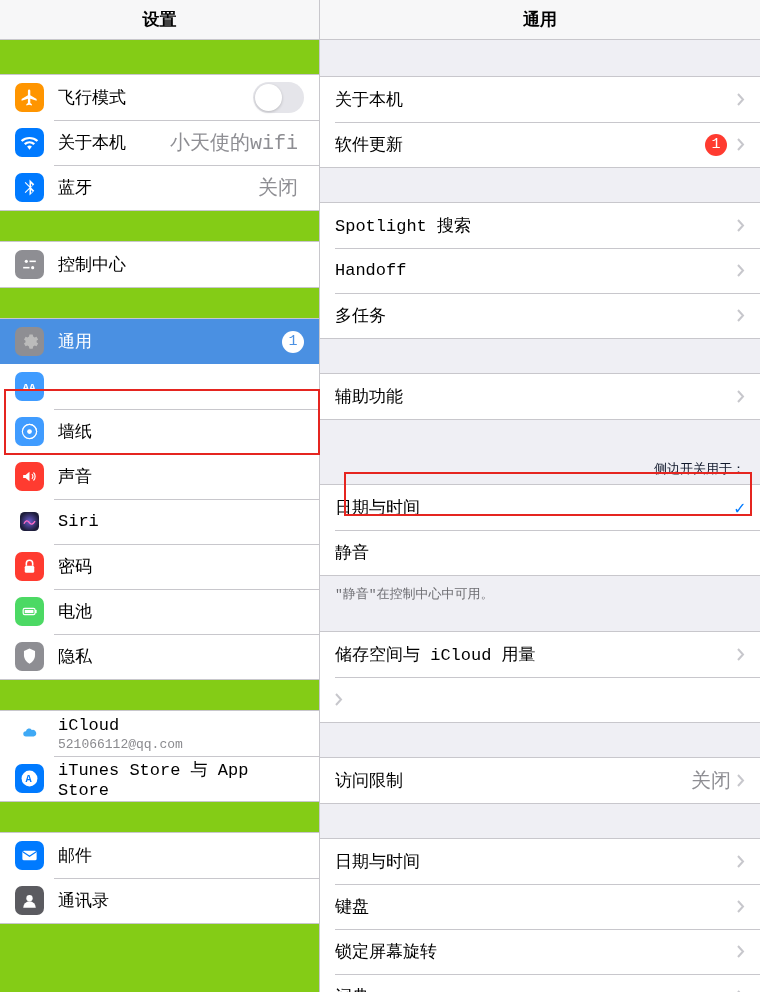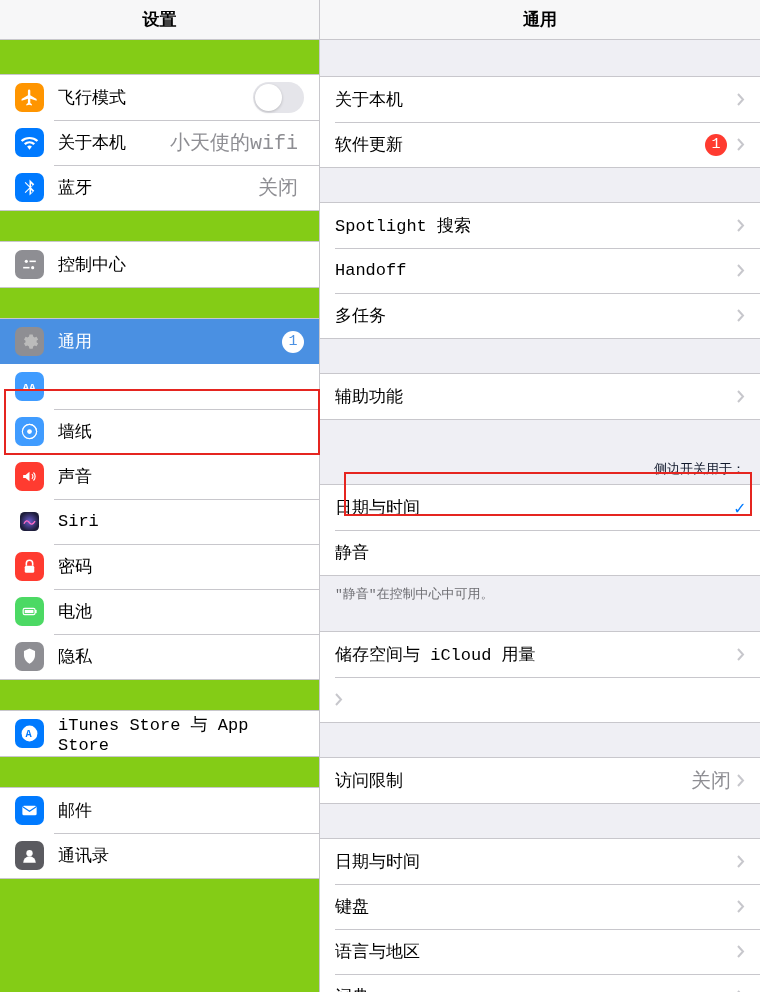--- a/index.html
+++ b/index.html
@@ -269,20 +269,32 @@
             <div class="icon-box bg-gray">
               <svg viewBox="0 0 24 24">
                 <path fill="#fff" d="M12 2l7 3v5c0 5-3 9-7 11-4-2-7-6-7-11V5z"></path>
               </svg>
             </div>
             <span class="label">隐私</span>
           </div>
         </div>
         <div class="group">
           <div class="row">
+            <div class="icon-box ">
+              <svg viewBox="0 0 29 29">
+                <rect width="29" height="29" rx="7" fill="#fff"></rect>
+                <path fill="#3fa9f5" d="M21 19H9a4 4 0 0 1 0-8 5 5 0 0 1 9-2 4 4 0 0 1 3 10z"></path>
+              </svg>
+            </div>
+            <div class="label-stack">
+              <span class="label">iCloud</span>
+              <span class="subtitle">521066112@qq.com</span>
+            </div>
+          </div>
+          <div class="row">
             <div class="icon-box bg-blue">
               <svg viewBox="0 0 24 24">
                 <circle cx="12" cy="12" r="10" fill="#fff"></circle>
                 <text x="7" y="17" font-size="13" font-weight="bold" fill="#007aff">A</text>
               </svg>
             </div>
             <span class="label">iTunes Store 与 App Store</span>
           </div>
         </div>
         <div class="group">
@@ -394,21 +406,21 @@
               <path d="M1 1l5 5.5L1 12"></path>
             </svg>
           </div>
           <div class="row">
             <span class="label">键盘</span>
             <svg class="chevron" viewBox="0 0 8 13">
               <path d="M1 1l5 5.5L1 12"></path>
             </svg>
           </div>
           <div class="row">
-            <span class="label">语言与地区</span>
+            <span class="label">锁定屏幕旋转</span>
             <svg class="chevron" viewBox="0 0 8 13">
               <path d="M1 1l5 5.5L1 12"></path>
             </svg>
           </div>
           <div class="row">
             <span class="label">词典</span>
             <svg class="chevron" viewBox="0 0 8 13">
               <path d="M1 1l5 5.5L1 12"></path>
             </svg>
           </div>

